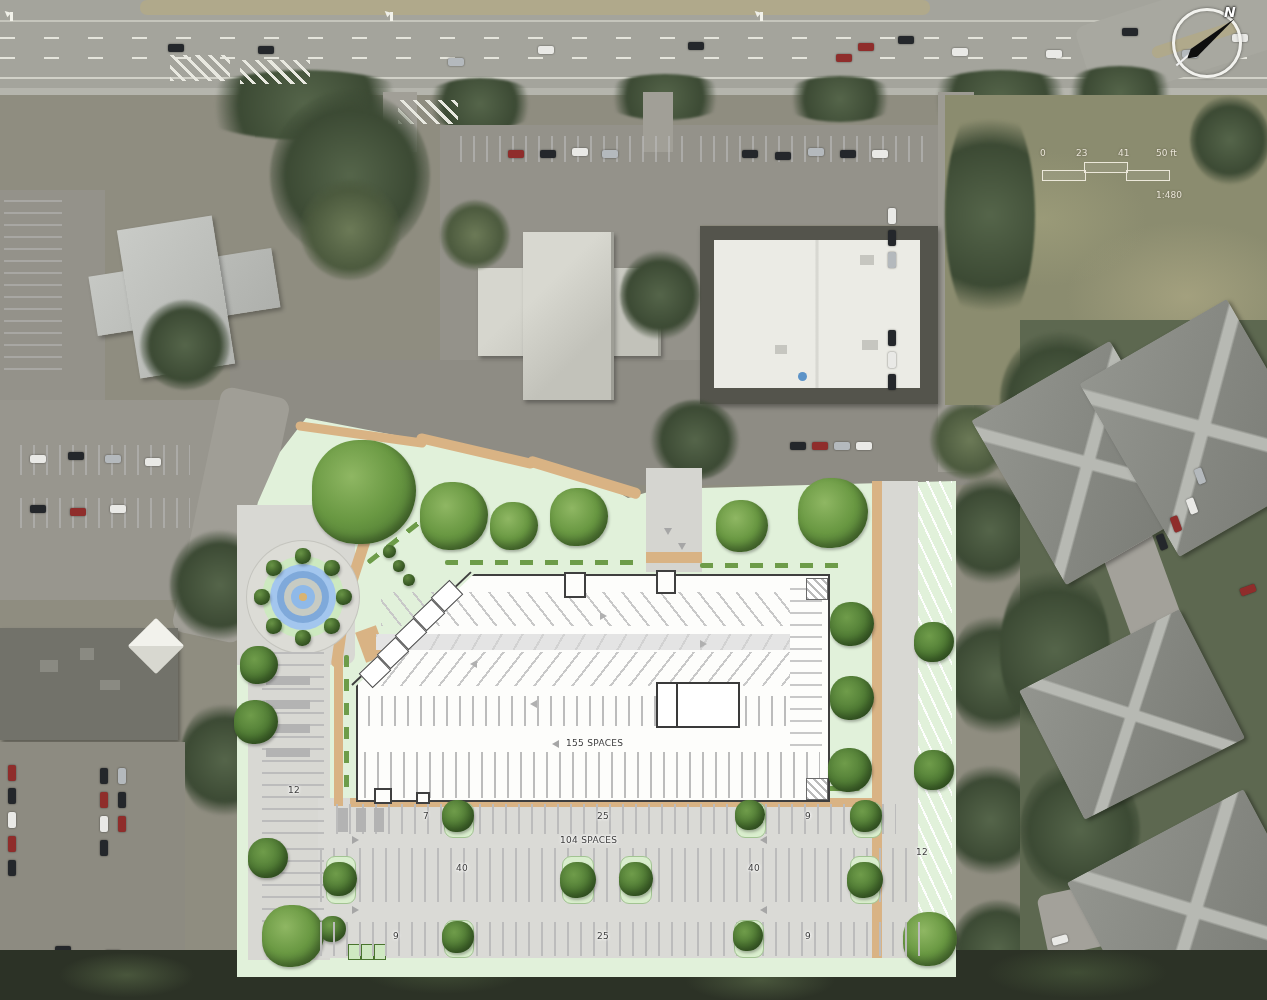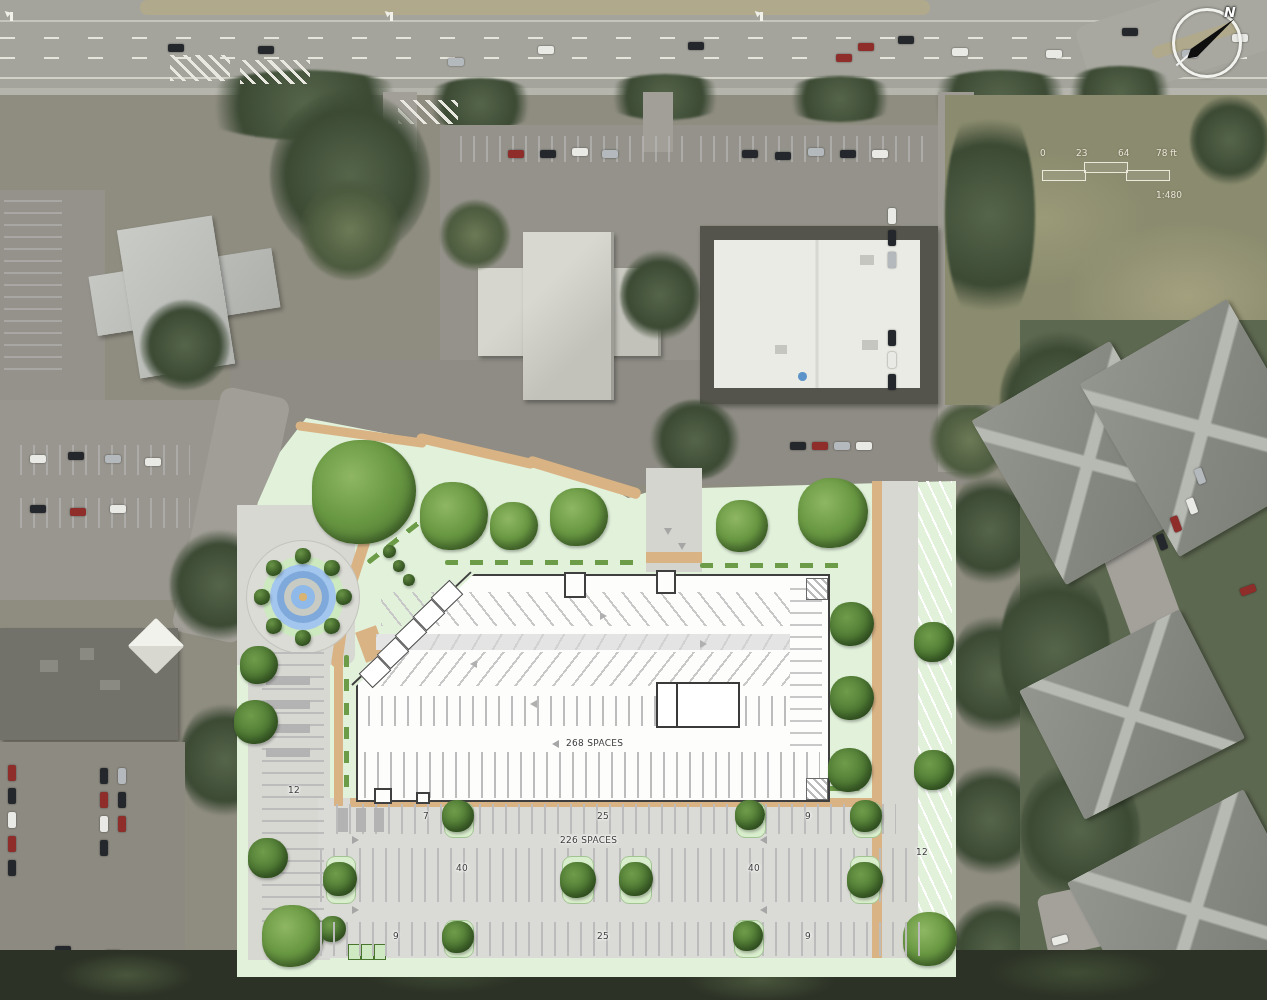--- a/index.html
+++ b/index.html
@@ -326,38 +326,38 @@
     <div class="t d" style="left:733px;top:921px;width:30px;height:30px;"></div>
 
   <div class="dr" style="left:352px;top:836px;"></div>
   <div class="dl" style="left:760px;top:836px;"></div>
   <div class="dr" style="left:352px;top:906px;"></div>
   <div class="dl" style="left:760px;top:906px;"></div>
   <div class="dd" style="left:664px;top:528px;"></div>
   <div class="dd" style="left:678px;top:543px;"></div>
 
   <div class="dl" style="left:552px;top:740px;"></div>
-  <span class="lbl" style="left:566px;top:739px;">268 SPACES</span>
-  <span class="lbl" style="left:560px;top:836px;">226 SPACES</span>
+  <span class="lbl" style="left:566px;top:739px;">155 SPACES</span>
+  <span class="lbl" style="left:560px;top:836px;">104 SPACES</span>
   <span class="lbl" style="left:423px;top:812px;">7</span>
   <span class="lbl" style="left:597px;top:812px;">25</span>
   <span class="lbl" style="left:805px;top:812px;">9</span>
   <span class="lbl" style="left:456px;top:864px;">40</span>
   <span class="lbl" style="left:748px;top:864px;">40</span>
   <span class="lbl" style="left:393px;top:932px;">9</span>
   <span class="lbl" style="left:597px;top:932px;">25</span>
   <span class="lbl" style="left:805px;top:932px;">9</span>
   <span class="lbl" style="left:288px;top:786px;">12</span>
   <span class="lbl" style="left:916px;top:848px;">12</span>
 
   <div class="ab" style="left:1032px;top:148px;width:165px;height:55px;">
     <span class="stick" style="left:8px;top:0;">0</span>
     <span class="stick" style="left:44px;top:0;">23</span>
-    <span class="stick" style="left:86px;top:0;">64</span>
-    <span class="stick" style="left:124px;top:0;">78 ft</span>
+    <span class="stick" style="left:86px;top:0;">41</span>
+    <span class="stick" style="left:124px;top:0;">50 ft</span>
     <div class="seg" style="left:10px;top:22px;"></div>
     <div class="seg" style="left:52px;top:14px;"></div>
     <div class="seg" style="left:94px;top:22px;"></div>
     <span class="stick" style="left:124px;top:42px;">1:480</span>
   </div>
 
   <div class="ab" style="left:1172px;top:8px;width:70px;height:70px;">
     <div class="ab" style="left:0;top:0;width:64px;height:64px;border:3px solid #f2f2ee;border-radius:50%;box-shadow:0 0 3px rgba(0,0,0,.5), inset 0 0 3px rgba(0,0,0,.35);"></div>
     <div class="ab" style="left:2px;top:50px;width:20px;height:2px;background:#f0f0f0;transform:rotate(-40deg);"></div>
     <div class="ab" style="left:8px;top:24px;width:62px;height:13px;transform:rotate(-40deg);transform-origin:center;background:#0e0e0e;clip-path:polygon(0 50%,14% 12%,100% 50%,14% 88%);box-shadow:0 0 2px rgba(255,255,255,.8);"></div>

